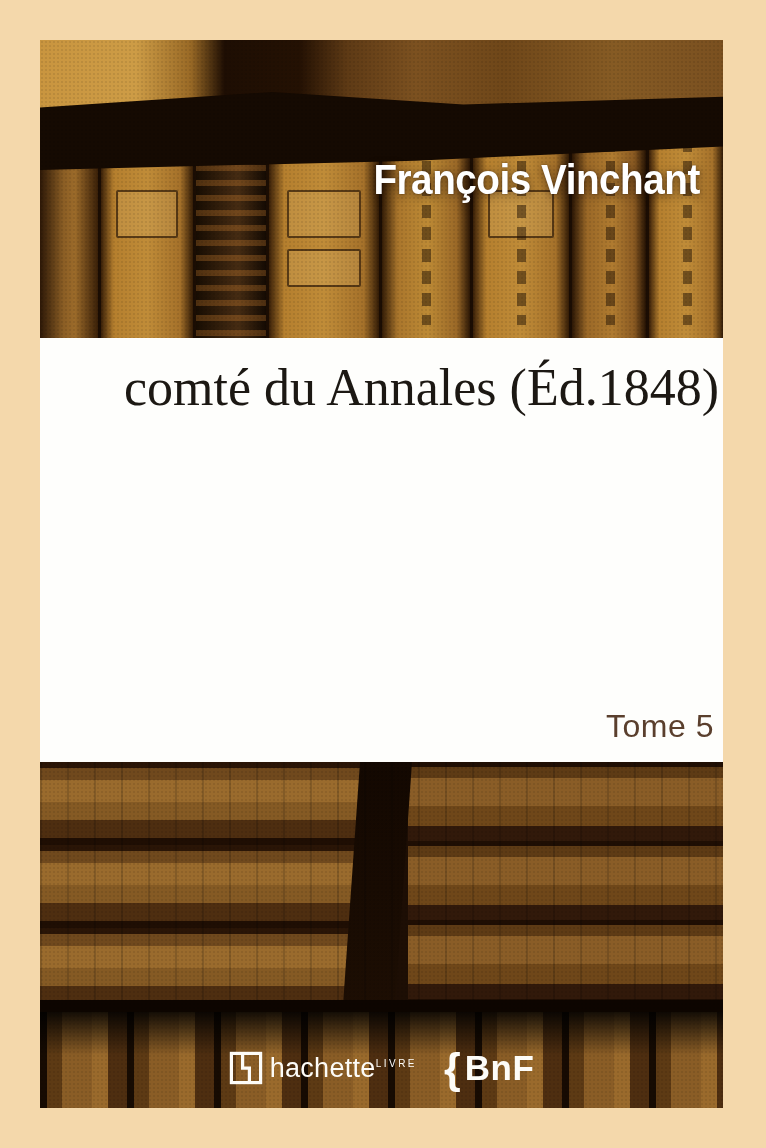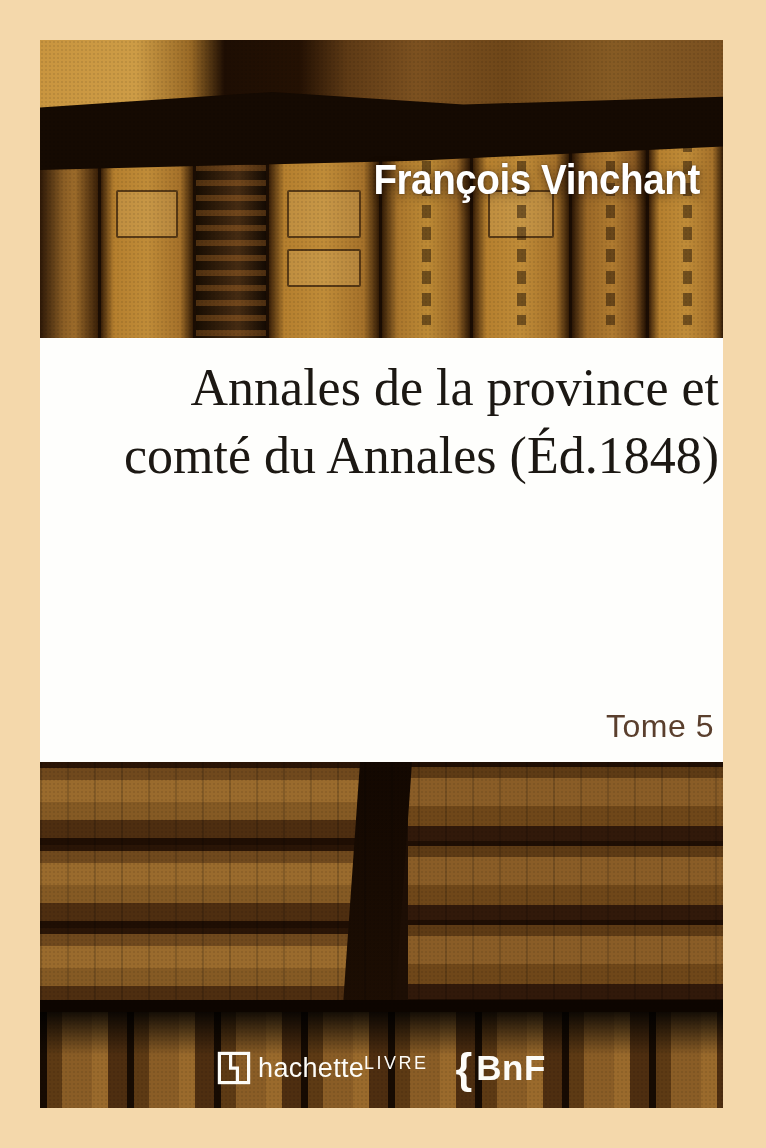--- a/index.html
+++ b/index.html
@@ -67,21 +67,21 @@
     background:linear-gradient(180deg,rgba(0,0,0,.85),transparent 45%);}
   .grain{position:absolute;inset:0;pointer-events:none;opacity:.40;
     background-image:radial-gradient(rgba(0,0,0,.20) 1px,transparent 1.4px);background-size:4px 4px;}
 
   
   .logos{position:absolute;left:0;right:0;top:286px;display:flex;justify-content:center;
     align-items:center;gap:27px;color:#fdfcf8;z-index:6;}
   .hl{display:flex;align-items:center;gap:7px;}
   .hl-text{display:flex;flex-direction:row;justify-content:center;}
   .hl-name{font-size:27px;line-height:25px;font-weight:500;letter-spacing:.3px;}
-  .hl-sub{font-size:18px;line-height:15px;font-weight:500;letter-spacing:2.5px;}
+  .hl-sub{font-size:10px;line-height:15px;font-weight:500;letter-spacing:2.5px;}
   .bnf{display:flex;align-items:center;gap:4px;}
   .bnf-brace{font-size:43px;line-height:40px;font-weight:600;}
   .bnf-name{font-size:35px;line-height:38px;font-weight:bold;letter-spacing:.5px;text-align:center;}
 </style>
 </head>
 <body>
 
 <div class="cover">
 
   <div class="photo-top">
@@ -111,21 +111,20 @@
         </div>
     </div>
     <div class="pt-shadow"></div>
     <div class="grain"></div>
   </div>
 
   <div class="author">François Vinchant</div>
 
   <div class="band">
     <div class="title">
-      <div>Annales de la province et</div>
       <div>comté du Annales (Éd.1848)</div>
     </div>
     <div class="tome">Tome 5</div>
   </div>
 
   <div class="photo-bottom">
     <div class="pb-left"></div>
     <div class="pb-right"></div>
     <div class="pb-gap"></div>
     <div class="pb-ribs"></div>

